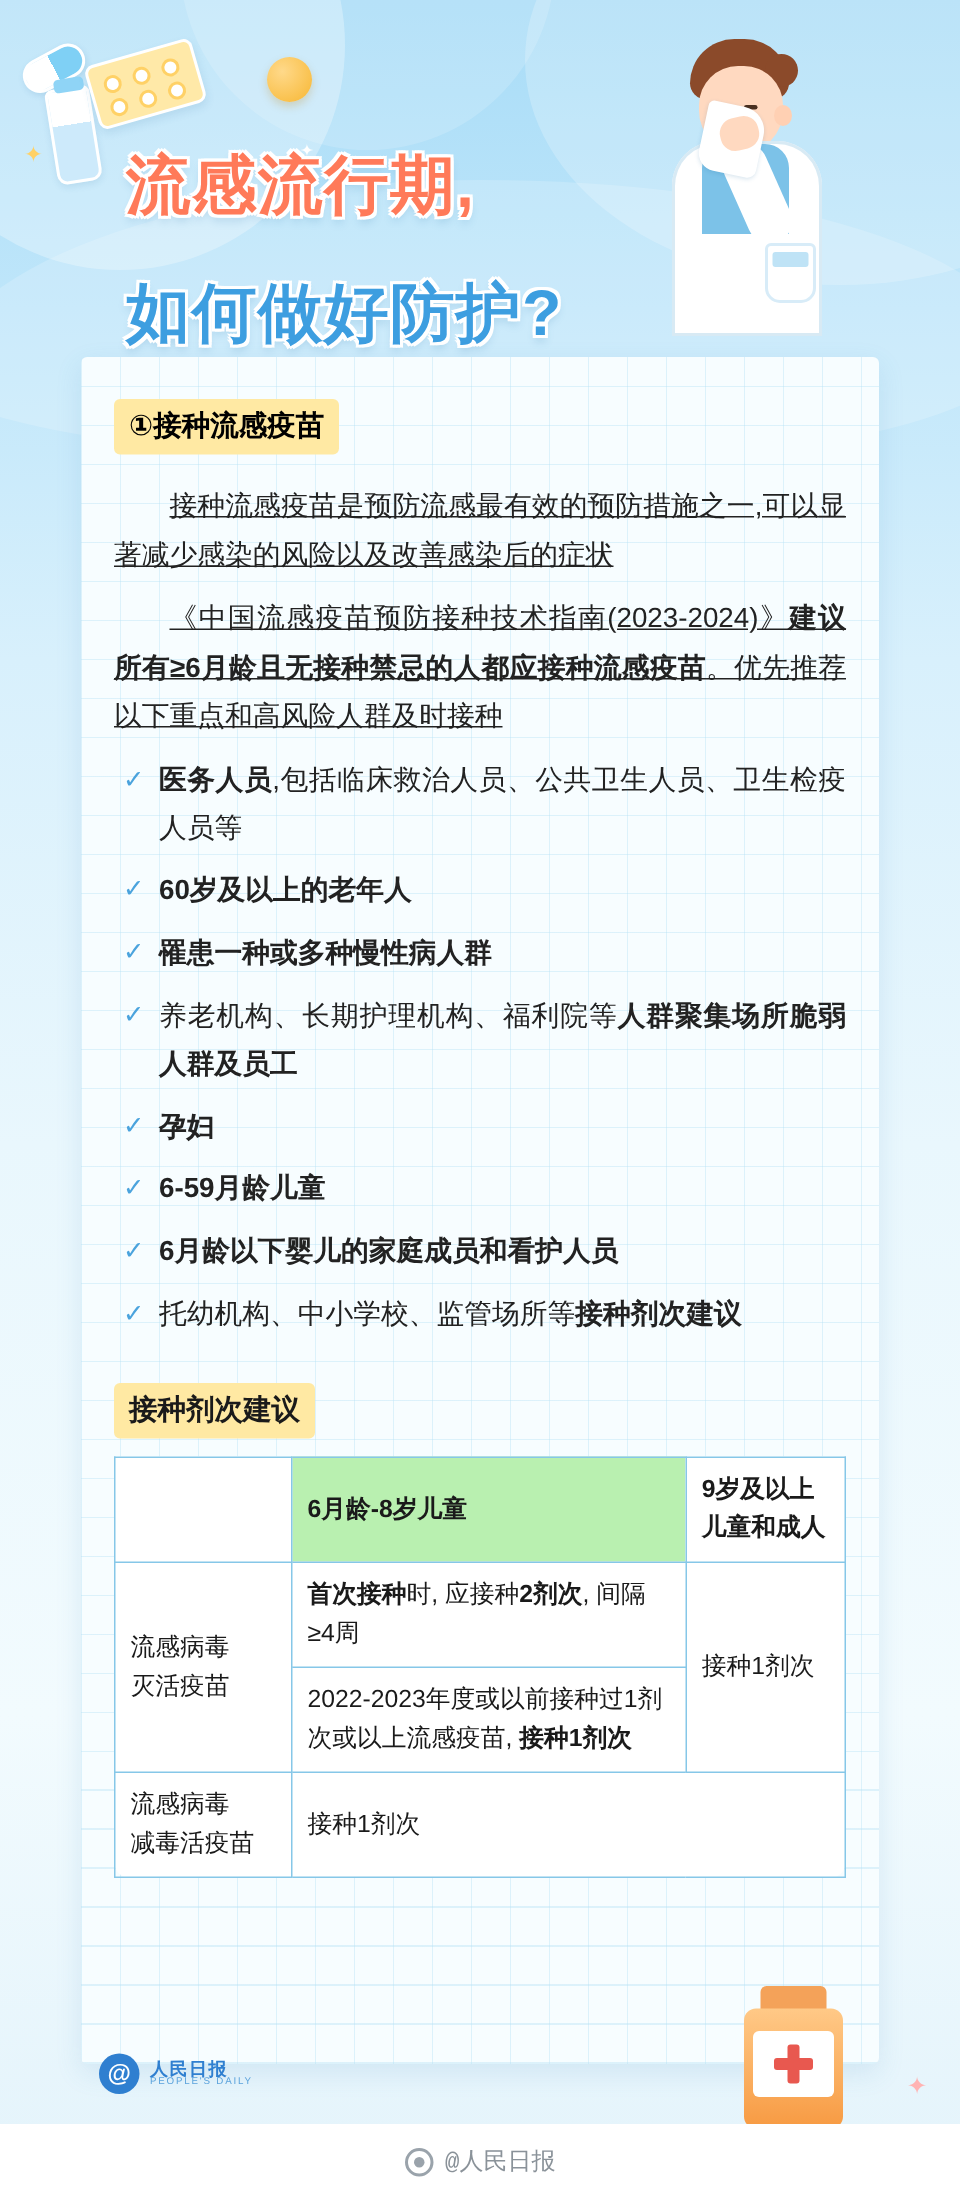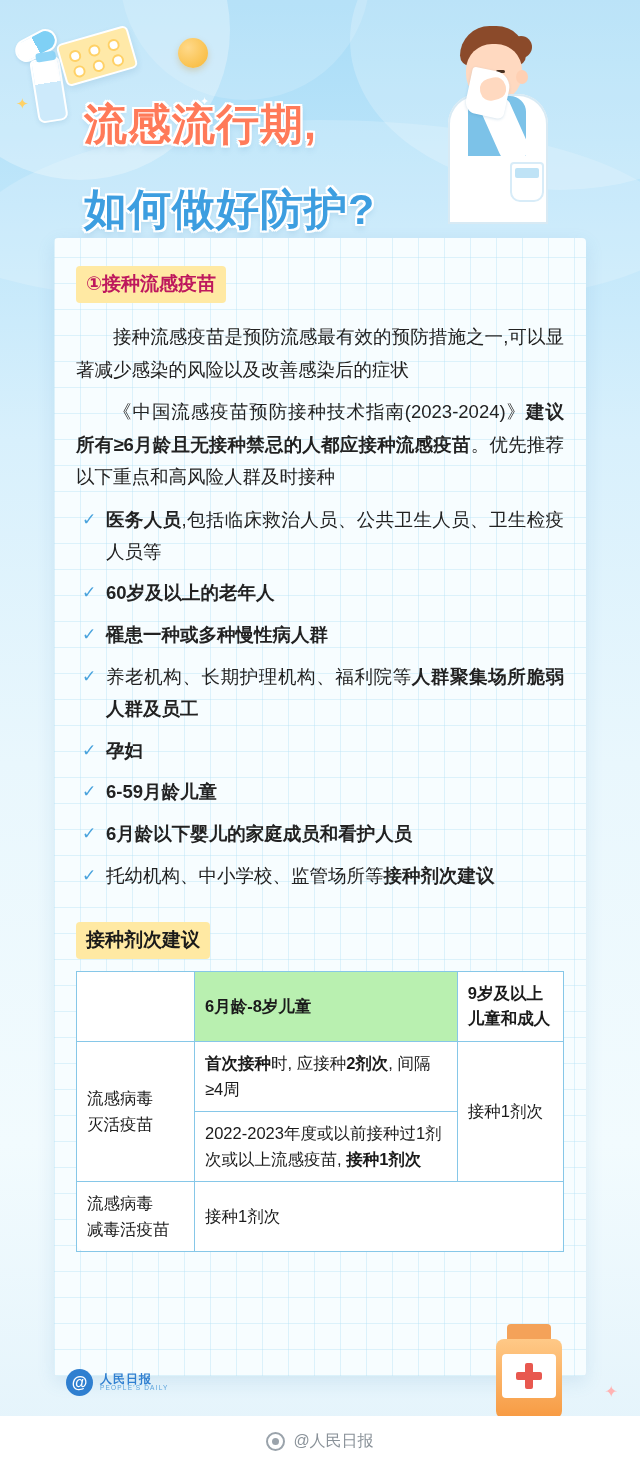--- a/index.html
+++ b/index.html
@@ -200,32 +200,33 @@
       repeating-linear-gradient(90deg, rgba(180,225,245,0.40) 0 1px, transparent 1px 26px),
       #f7fdff;
     border-radius: 4px;
     box-shadow: 0 6px 18px rgba(70,140,190,0.14);
     padding: 28px 22px 26px 22px;
   }
   .sec-title {
     display: inline-block;
     font-size: 19px;
     font-weight: bold;
-    color: #be185d;
+    color: #000000;
     background: #ffe9a3;
     border-radius: 4px;
     padding: 5px 10px 6px 10px;
     margin-bottom: 12px;
   }
   p.para {
     font-size: 18.5px;
     line-height: 1.76;
     color: #222222;
     margin: 6px 0 10px 0;
     text-align: justify;
+    text-decoration: underline;
   }
   p.indent { text-indent: 2em; }
   .bold { font-weight: bold; }
   .bullet {
     font-size: 18.5px;
     line-height: 1.72;
     color: #222222;
     margin: 10px 0 8px 0;
     padding-left: 30px;
     position: relative;
@@ -325,20 +326,21 @@
   
   .weibo-bar {
     position: absolute;
     left: 0; right: 0; bottom: 0;
     height: 50px;
     background: #ffffff;
     display: flex;
     align-items: center;
     justify-content: center;
     gap: 8px;
+    font-family: Liberation Mono, monospace;
   }
   .weibo-eye {
     width: 19px; height: 19px;
     border-radius: 50%;
     background: #ffffff;
     border: 2px solid #9aa3ab;
     position: relative;
   }
   .weibo-eye:after {
     content: "";

